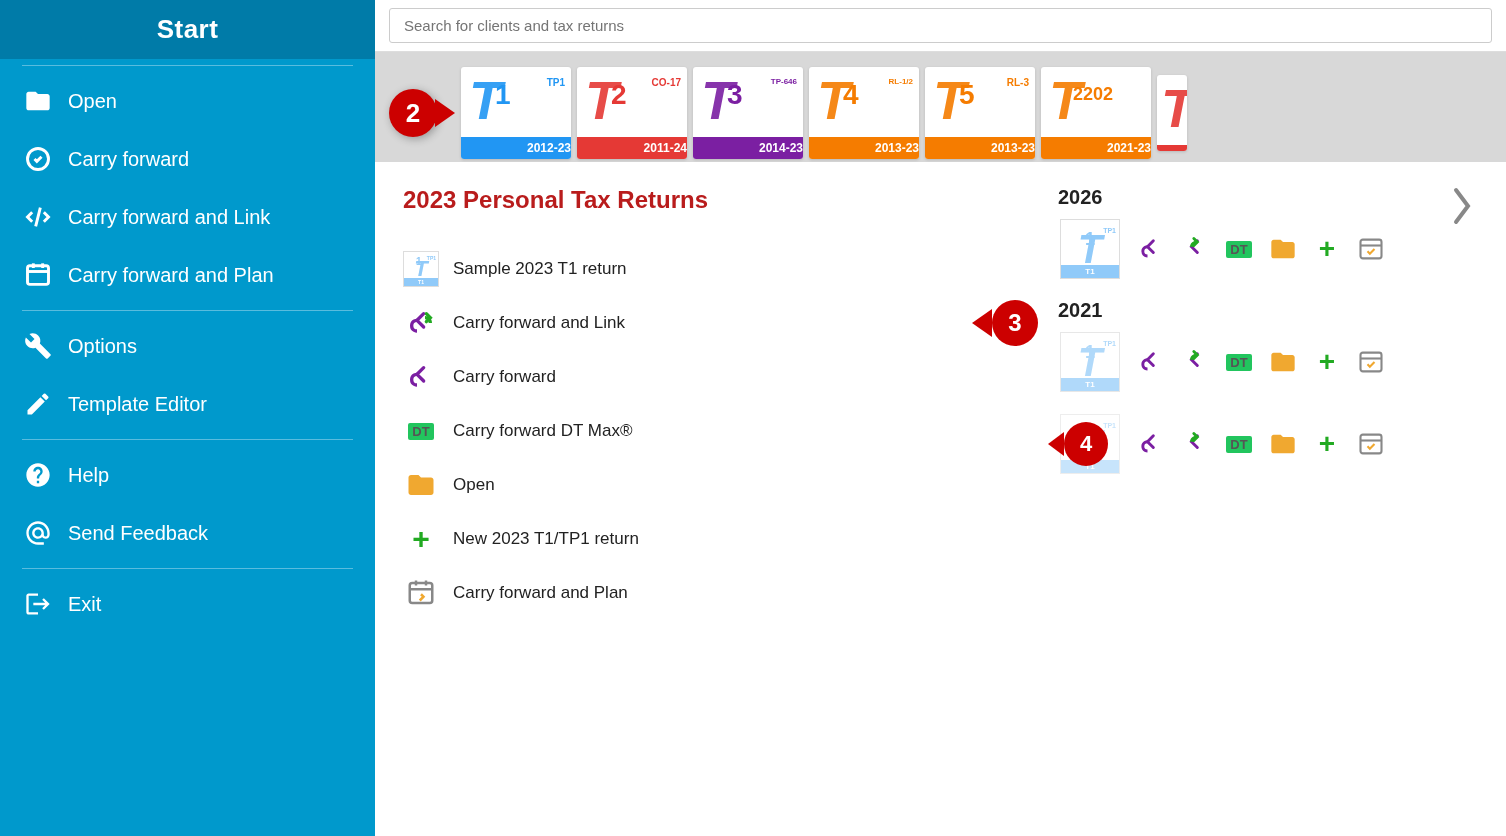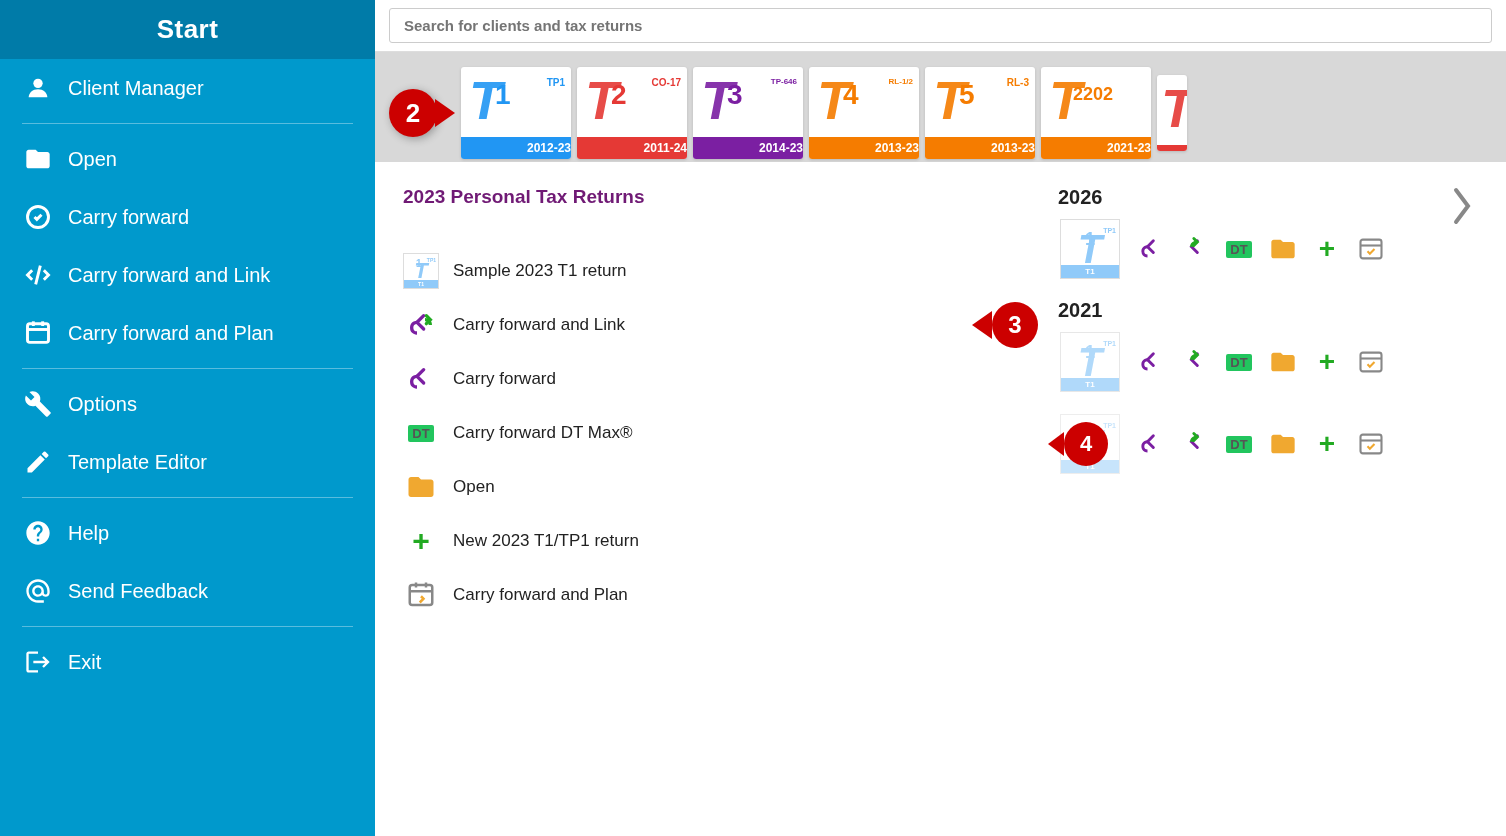--- a/index.html
+++ b/index.html
@@ -66,21 +66,20 @@
     }
     #search-bar input {
       width: 100%;
       border: 1px solid #ccc;
       border-radius: 3px;
       padding: 8px 14px;
       font-size: 15px;
       color: #999;
       outline: none;
       background: white;
-      font-weight: bold;
     }
 
     
     #tax-ribbon {
       background: #d8d8d8;
       display: flex;
       align-items: center;
       padding: 12px 14px 0 14px;
       gap: 6px;
       overflow: hidden;
@@ -156,24 +155,24 @@
       padding: 24px 28px;
       background: white;
       overflow-y: auto;
       display: flex;
       gap: 40px;
     }
 
     
     #left-section { flex: 1; }
     #left-section h2 {
-      font-size: 19px;
+      font-size: 24px;
       font-weight: 700;
-      color: #701a75;
-      margin-bottom: 36px;
+      color: #b91c1c;
+      margin-bottom: 28px;
     }
 
     .action-list { list-style: none; }
     .action-item {
       display: flex;
       align-items: center;
       gap: 14px;
       padding: 9px 0;
       font-size: 17px;
       color: #222;
@@ -303,29 +302,20 @@
       font-weight: 900;
       color: #555;
     }
   </style>
 </head>
 <body>
 
 <div id="sidebar">
   <div class="start-btn">Start</div>
 
-  <div class="nav-item">
-    <div class="nav-icon">
-      <svg width="28" height="28" viewBox="0 0 24 24" fill="white">
-        <circle cx="12" cy="8" r="4"></circle>
-          <path d="M4 20c0-4 3.6-7 8-7s8 3 8 7"></path>
-      </svg>
-    </div>
-    <span>Client Manager</span>
-  </div>
 
   <hr class="divider">
 
   <div class="nav-item">
     <div class="nav-icon">
       <svg width="28" height="28" viewBox="0 0 24 24" fill="white">
         <path d="M10 4H4c-1.1 0-2 .9-2 2v12c0 1.1.9 2 2 2h16c1.1 0 2-.9 2-2V8c0-1.1-.9-2-2-2h-8l-2-2z"></path>
       </svg>
     </div>
     <span>Open</span>

